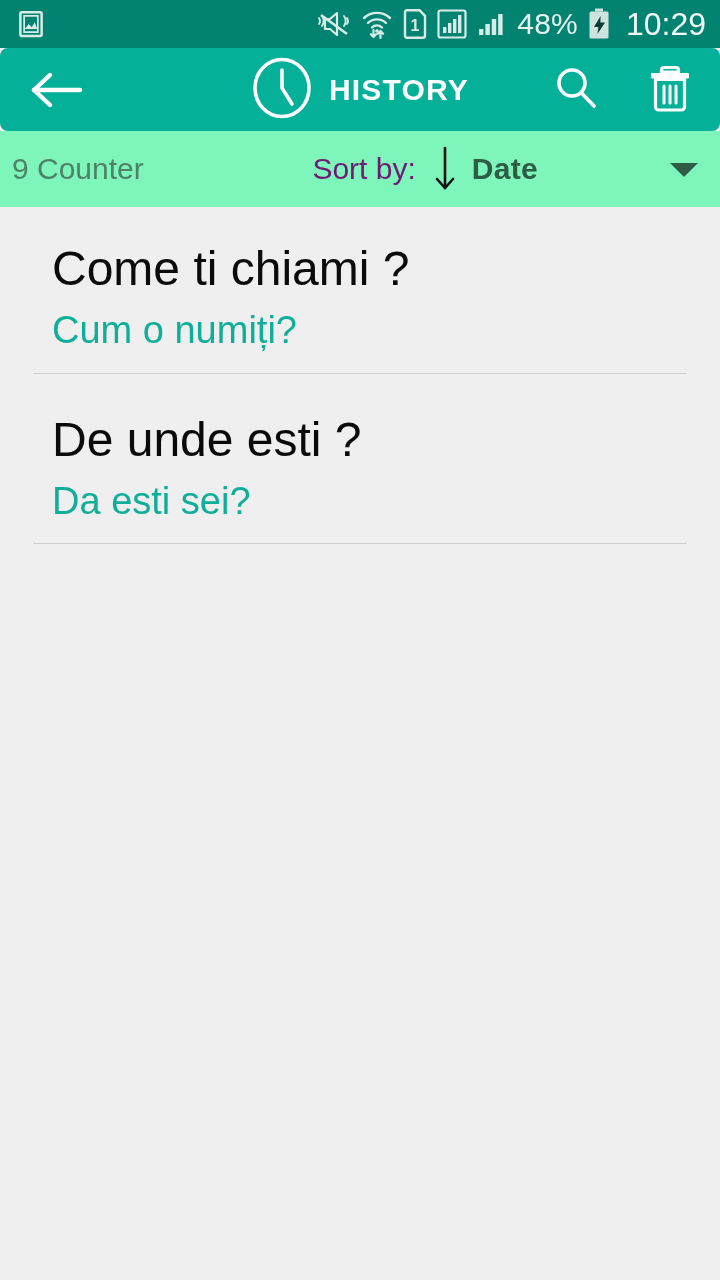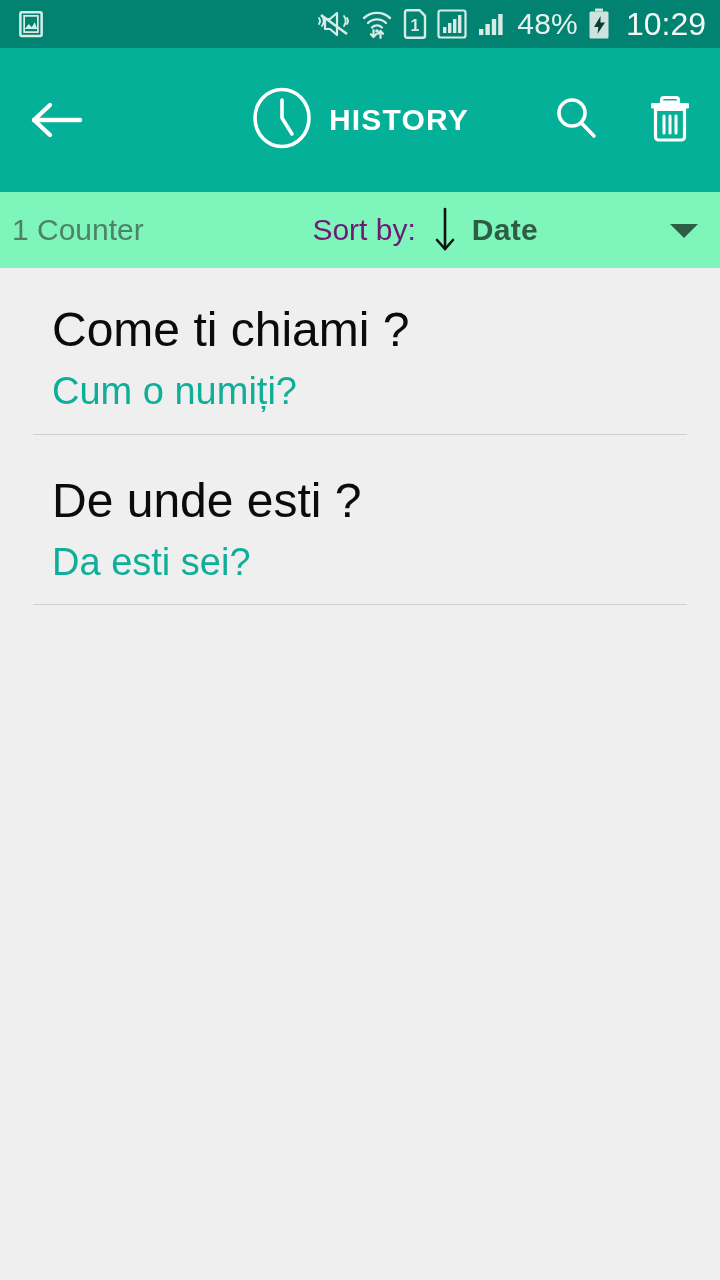--- a/index.html
+++ b/index.html
@@ -22,24 +22,25 @@
   .sb-right { margin-left:auto; display:flex; align-items:center; gap:10px; }
   .sb-icon { display:flex; align-items:center; justify-content:center; }
   .sb-text {
     font-size:30px; color:#e4f1ee; letter-spacing:.2px;
     font-family:"Liberation Sans", sans-serif;
   }
   .sb-clock { font-size:32px; color:#f2f9f7; margin-left:6px; }
 
   
   .appbar {
-    height:144px; background:#05b098;
+    height:83px; background:#05b098;
     display:flex; align-items:center;
     padding:0 26px 0 28px;
     position:relative;
+    border-radius:8px;
   }
   .appbar-back { width:64px; display:flex; align-items:center; }
   .appbar-center {
     position:absolute; left:0; right:0;
     display:flex; align-items:center; justify-content:center;
     gap:16px; pointer-events:none;
   }
   .appbar-title {
     color:#ffffff; font-size:30px; font-weight:bold;
     letter-spacing:1.2px;
@@ -199,21 +200,21 @@
           <rect x="5" y="11" width="38" height="5.6" rx="1.4" fill="#ffffff"></rect>
           <path d="M9.5 17.5h29V45a3 3 0 0 1-3 3h-23a3 3 0 0 1-3-3z" fill="none" stroke="#ffffff" stroke-width="3.2"></path>
           <path d="M18 24v17M24 24v17M30 24v17" stroke="#ffffff" stroke-width="3" stroke-linecap="round"></path>
         </svg>
       </span>
     </div>
   </div>
 
   <div class="sortbar">
 
-    <span class="counter">1 Counter</span>
+    <span class="counter">9 Counter</span>
 
     <div class="sort-group">
 
       <span class="sort-label">Sort by:</span>
 
       <span class="sort-arrow">
         <svg width="26" height="48" viewBox="0 0 26 48">
           <path d="M13 3v40" stroke="#121212" stroke-width="2.6" stroke-linecap="round"></path>
           <path d="M5 34l8 9 8-9" fill="none" stroke="#121212" stroke-width="2.6" stroke-linecap="round" stroke-linejoin="round"></path>
         </svg>

